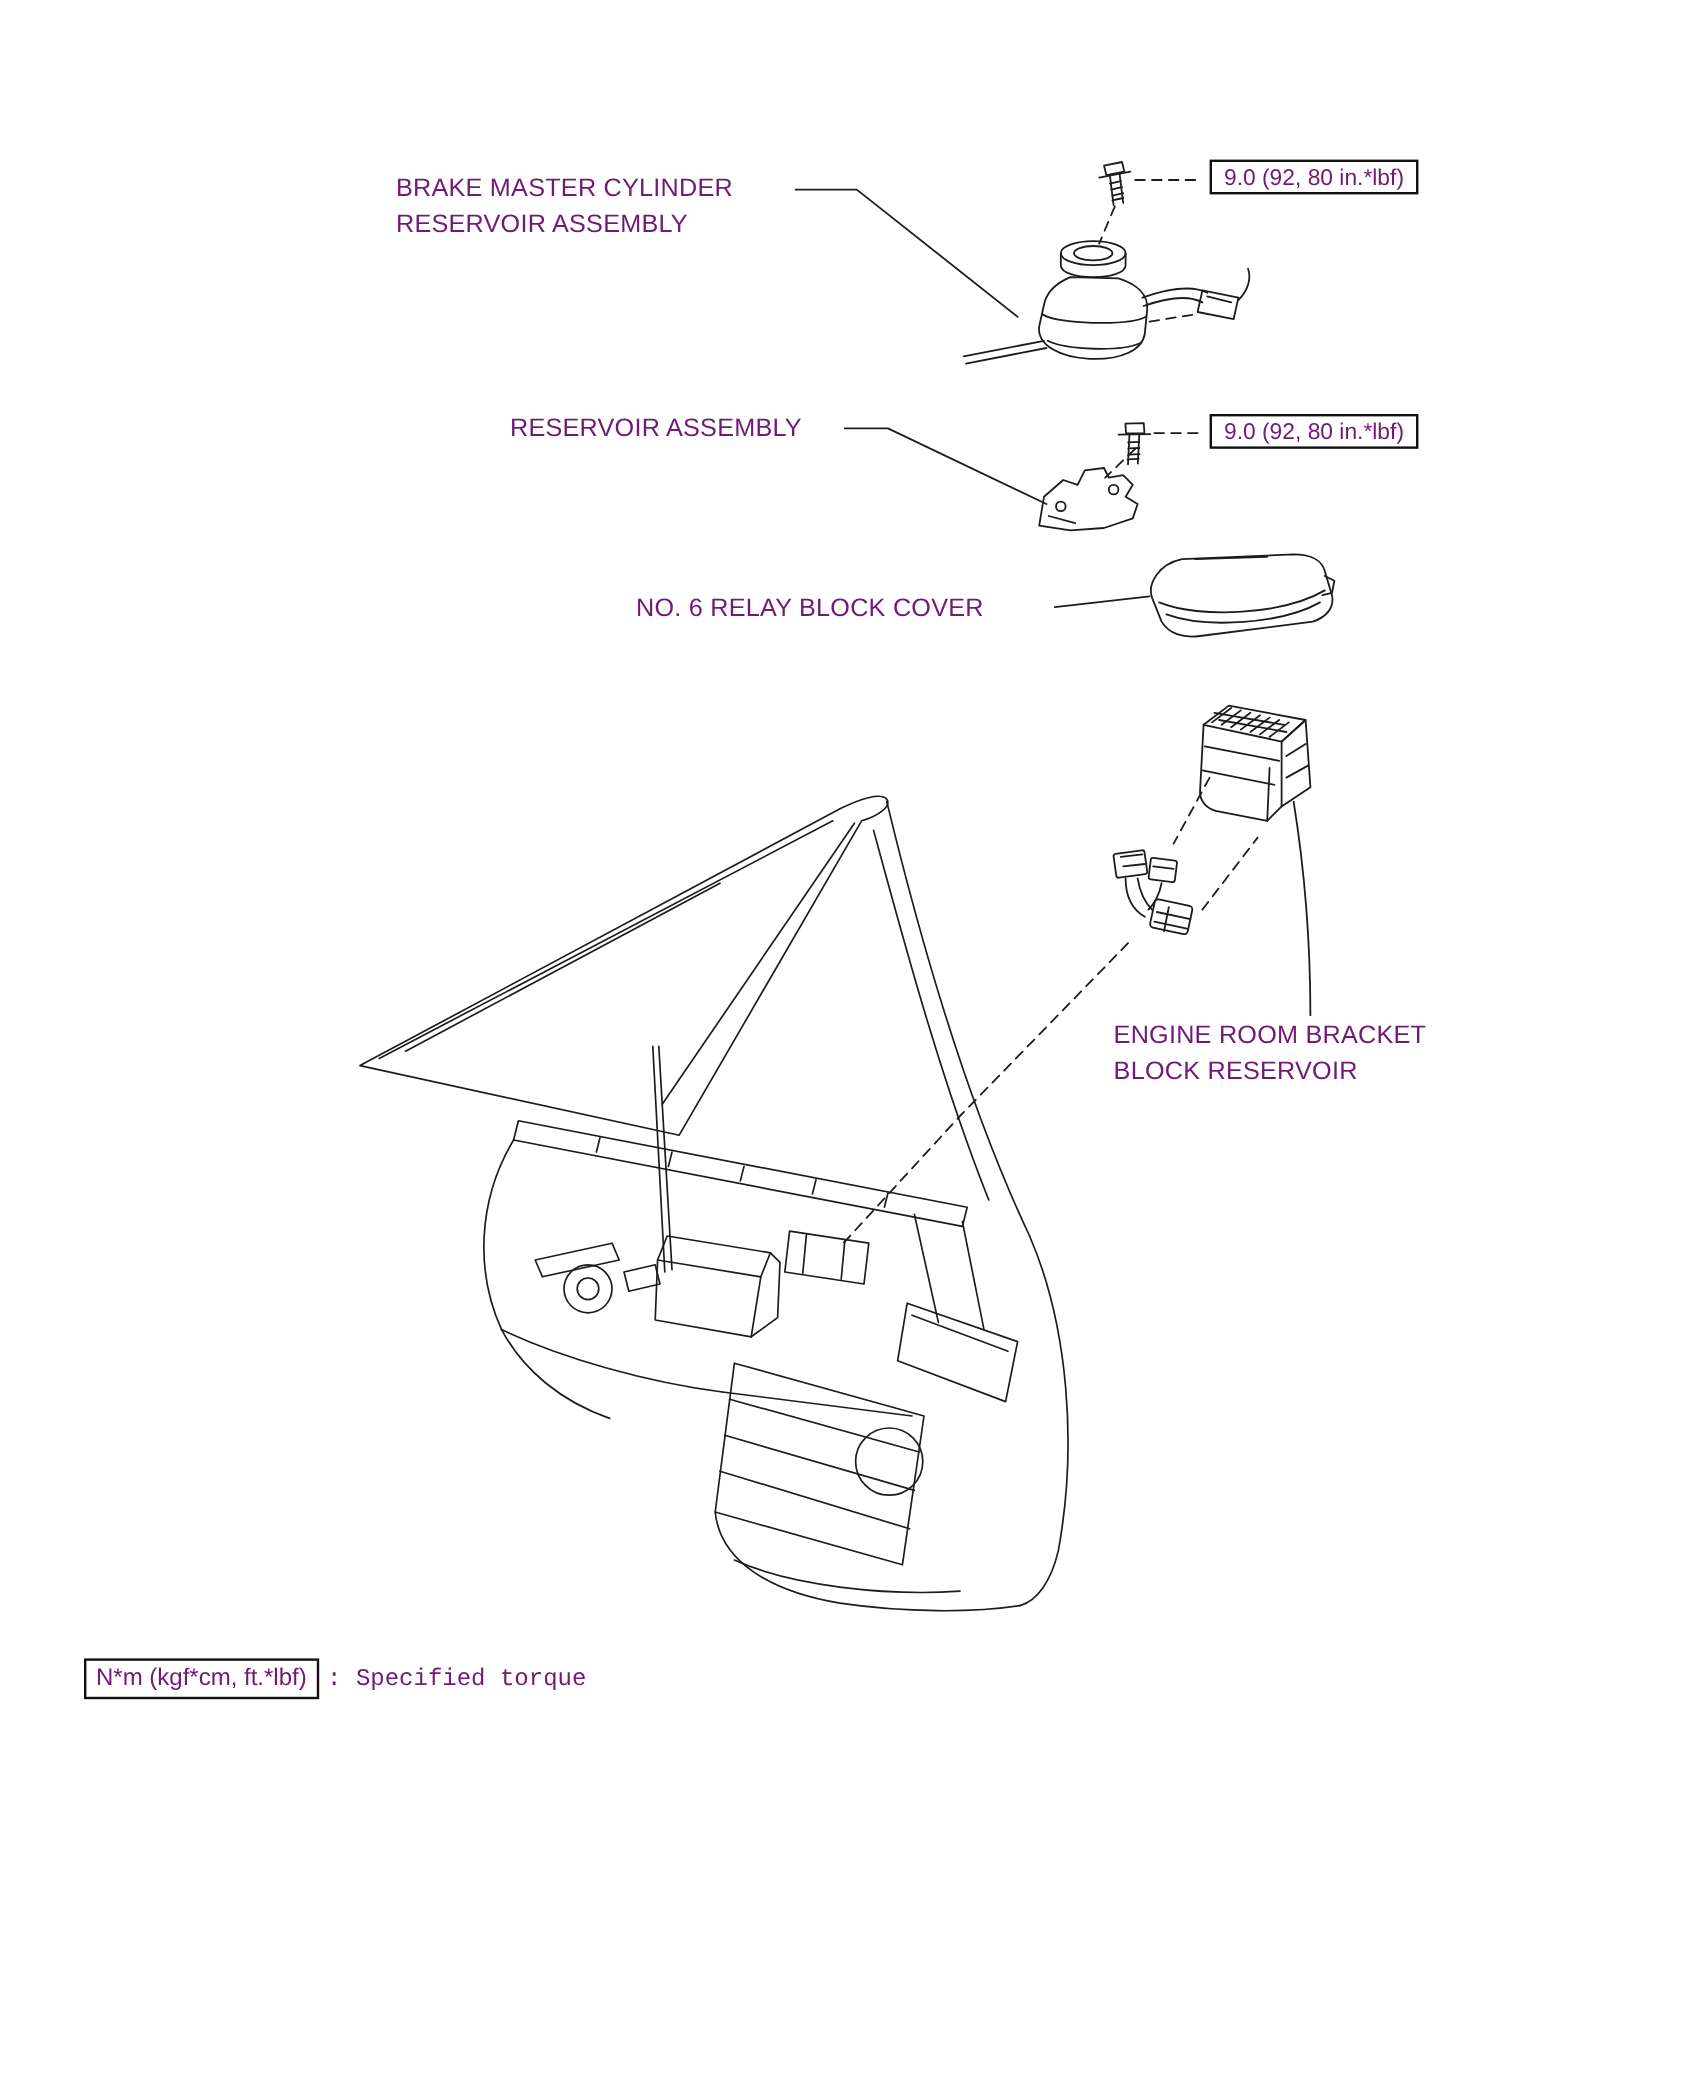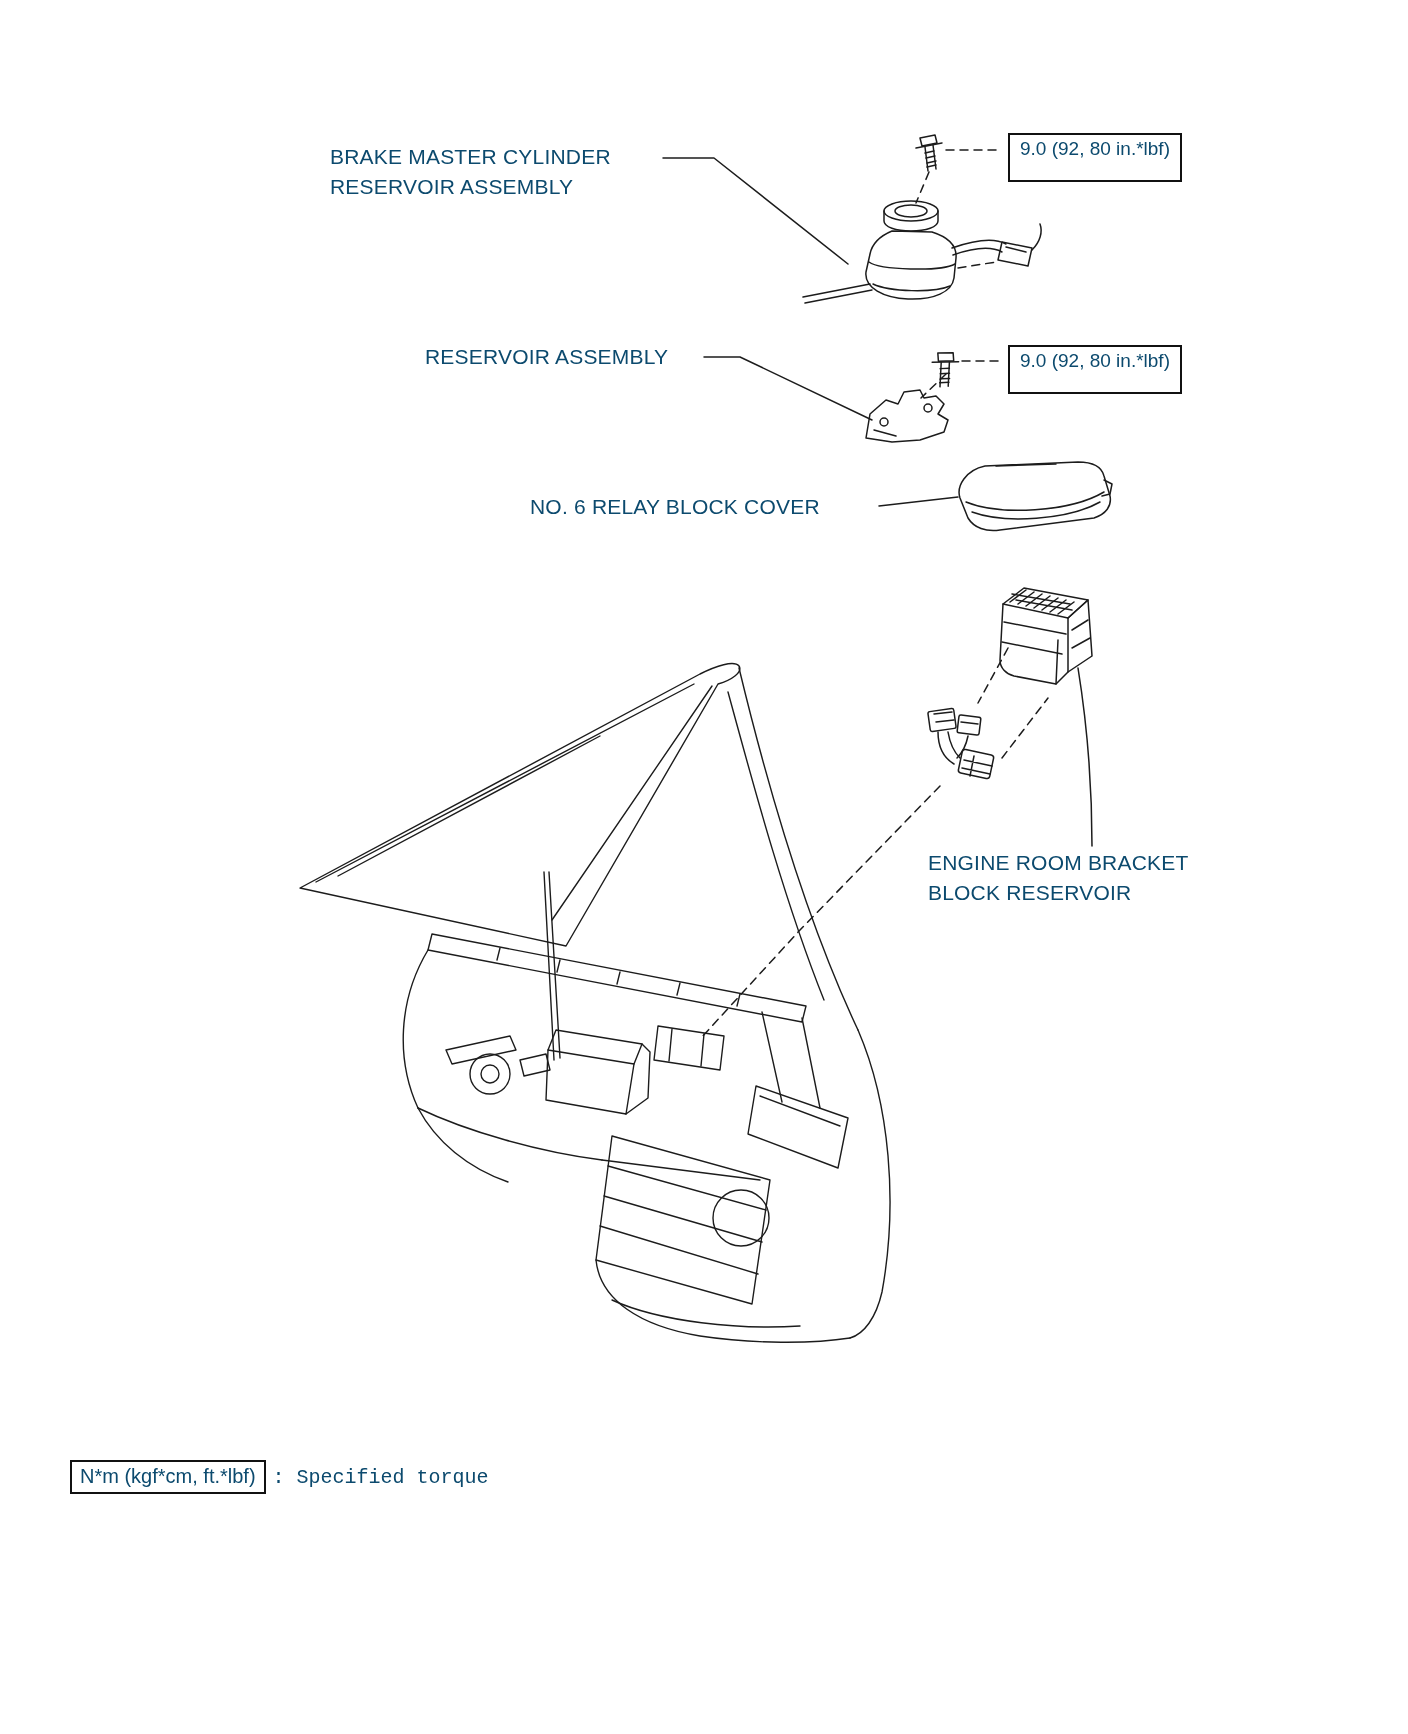--- a/index.html
+++ b/index.html
@@ -3,37 +3,37 @@
 <meta charset="utf-8">
 <style>
   * { box-sizing: border-box; }
   html, body { margin: 0; padding: 0; background: #ffffff; }
   .page {
     position: relative;
     width: 1408px;
     height: 1734px;
     background: #ffffff;
     font-family: "Liberation Sans", "DejaVu Sans", sans-serif;
-    color: #0c4a6e;
+    color: #701a75;
     overflow: hidden;
   }
   .art { position: absolute; left: 0; top: 0; width: 1408px; height: 1734px; }
   .label {
     position: absolute;
     font-size: 21px;
     line-height: 30px;
     letter-spacing: 0.2px;
     white-space: nowrap;
   }
   .torque-box {
     position: absolute;
     border: 2px solid #111111;
     font-size: 19px;
     line-height: 22px;
-    padding: 3px 10px 20px;
+    padding: 3px 10px 0;
     white-space: nowrap;
     background: #ffffff;
   }
   .legend {
     position: absolute;
     display: flex;
     align-items: center;
     font-size: 20px;
     white-space: nowrap;
   }
@@ -201,18 +201,18 @@
   </div>
 
   <div class="torque-box" style="left:1008px; top:133px;">
     <span>9.0 (92, 80 in.*lbf)</span>
   </div>
 
   <div class="torque-box" style="left:1008px; top:345px;">
     <span>9.0 (92, 80 in.*lbf)</span>
   </div>
 
-  <div class="legend" style="left:30px; top:1460px;padding-left:40px;">
+  <div class="legend" style="left:30px; top:1382px;padding-left:40px;">
     <span class="legend-box">N*m (kgf*cm, ft.*lbf)</span>
     <span class="legend-desc">: Specified torque</span>
   </div>
 
 </div>
 
 </body></html>

